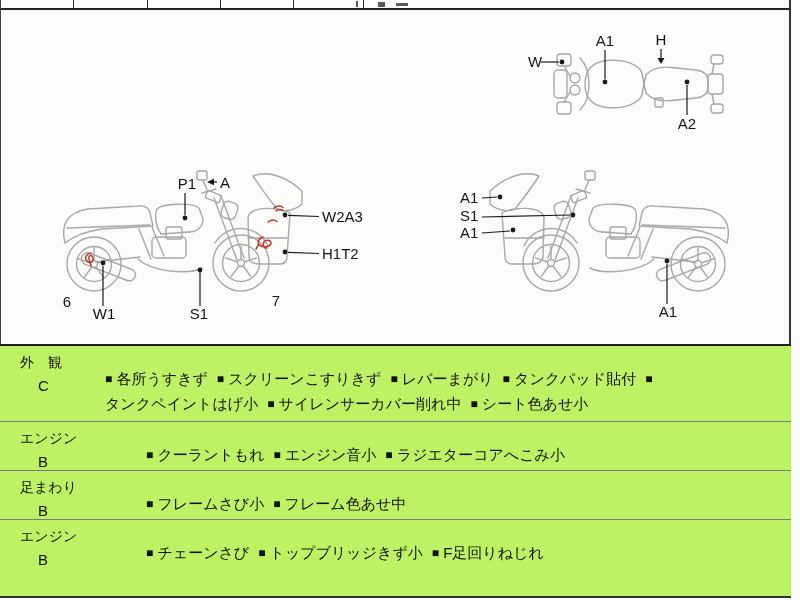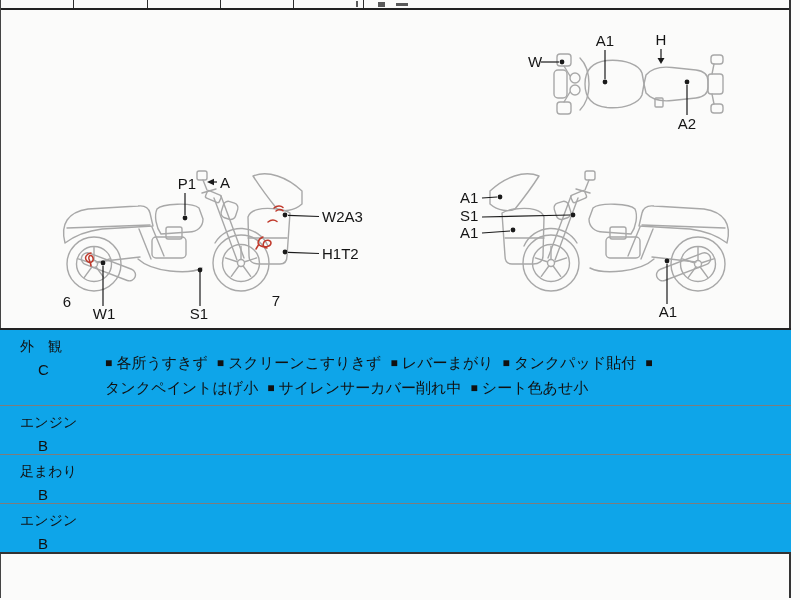--- a/index.html
+++ b/index.html
@@ -13,22 +13,22 @@
   .border-right{position:absolute;left:789px;top:0;width:2px;height:598px;background:#333;}
   
   svg.diagram{position:absolute;overflow:visible;}
   .ol{fill:none;stroke:#a8a8a8;stroke-width:1.4;stroke-linecap:round;stroke-linejoin:round;}
   .lead{stroke:#1a1a1a;stroke-width:1.2;fill:none;}
   .dot{fill:#1a1a1a;stroke:none;}
   .arr{fill:#1a1a1a;stroke:none;}
   .red{fill:none;stroke:#c0392b;stroke-width:1.5;stroke-linecap:round;stroke-linejoin:round;}
   svg text{font-family:"Liberation Sans",sans-serif;font-size:15px;fill:#151515;}
   
-  .insp{position:absolute;left:0;top:328px;width:791px;height:226px;box-sizing:border-box;
-        border-top:2px solid #222;border-bottom:2px solid #333;background:#0ea5e9;}
+  .insp{position:absolute;left:0;top:344px;width:791px;height:254px;box-sizing:border-box;
+        border-top:2px solid #222;border-bottom:2px solid #333;background:#bef264;}
   .row{display:flex;box-sizing:border-box;}
   .row + .row{border-top:1px solid #7d7d7d;gap:41px;}
   .r-tall{height:75px;}
   .r-short{height:49px;}
   .labcol{width:100px;flex:none;padding:5px 0 0 20px;box-sizing:border-box;}
   .cat{font-size:14px;line-height:23px;white-space:pre;}
   .grade{font-size:15px;line-height:23px;padding-left:18px;}
   .items{flex:1;padding:6px 10px 0 5px;font-size:15px;line-height:24px;}
   .it{margin-right:9px;}
   .blt{font-size:12px;position:relative;top:-1px;}
@@ -192,30 +192,33 @@
         <div class="grade">C</div>
       </div>
       <p class="items"><span class="it"><span class="blt">■</span> <span class="itx">各所うすきず</span></span><span class="it"><span class="blt">■</span> <span class="itx">スクリーンこすりきず</span></span><span class="it"><span class="blt">■</span> <span class="itx">レバーまがり</span></span><span class="it"><span class="blt">■</span> <span class="itx">タンクパッド貼付</span></span><span class="it"><span class="blt">■</span> <span class="itx">タンクペイントはげ小</span></span><span class="it"><span class="blt">■</span> <span class="itx">サイレンサーカバー削れ中</span></span><span class="it"><span class="blt">■</span> <span class="itx">シート色あせ小</span></span></p>
     </div>
 
     <div class="row r-short">
       <div class="labcol">
         <div class="cat">エンジン</div>
         <div class="grade">B</div>
       </div>
+      <p class="items"><span class="it"><span class="blt">■</span> <span class="itx">クーラントもれ</span></span><span class="it"><span class="blt">■</span> <span class="itx">エンジン音小</span></span><span class="it"><span class="blt">■</span> <span class="itx">ラジエターコアへこみ小</span></span></p>
     </div>
 
     <div class="row r-short">
       <div class="labcol">
         <div class="cat">足まわり</div>
         <div class="grade">B</div>
       </div>
+      <p class="items"><span class="it"><span class="blt">■</span> <span class="itx">フレームさび小</span></span><span class="it"><span class="blt">■</span> <span class="itx">フレーム色あせ中</span></span></p>
     </div>
 
     <div class="row r-tall">
       <div class="labcol">
         <div class="cat">エンジン</div>
         <div class="grade">B</div>
       </div>
+      <p class="items"><span class="it"><span class="blt">■</span> <span class="itx">チェーンさび</span></span><span class="it"><span class="blt">■</span> <span class="itx">トップブリッジきず小</span></span><span class="it"><span class="blt">■</span> <span class="itx">F足回りねじれ</span></span></p>
     </div>
 
   </div>
 </div>
 
 </body></html>

